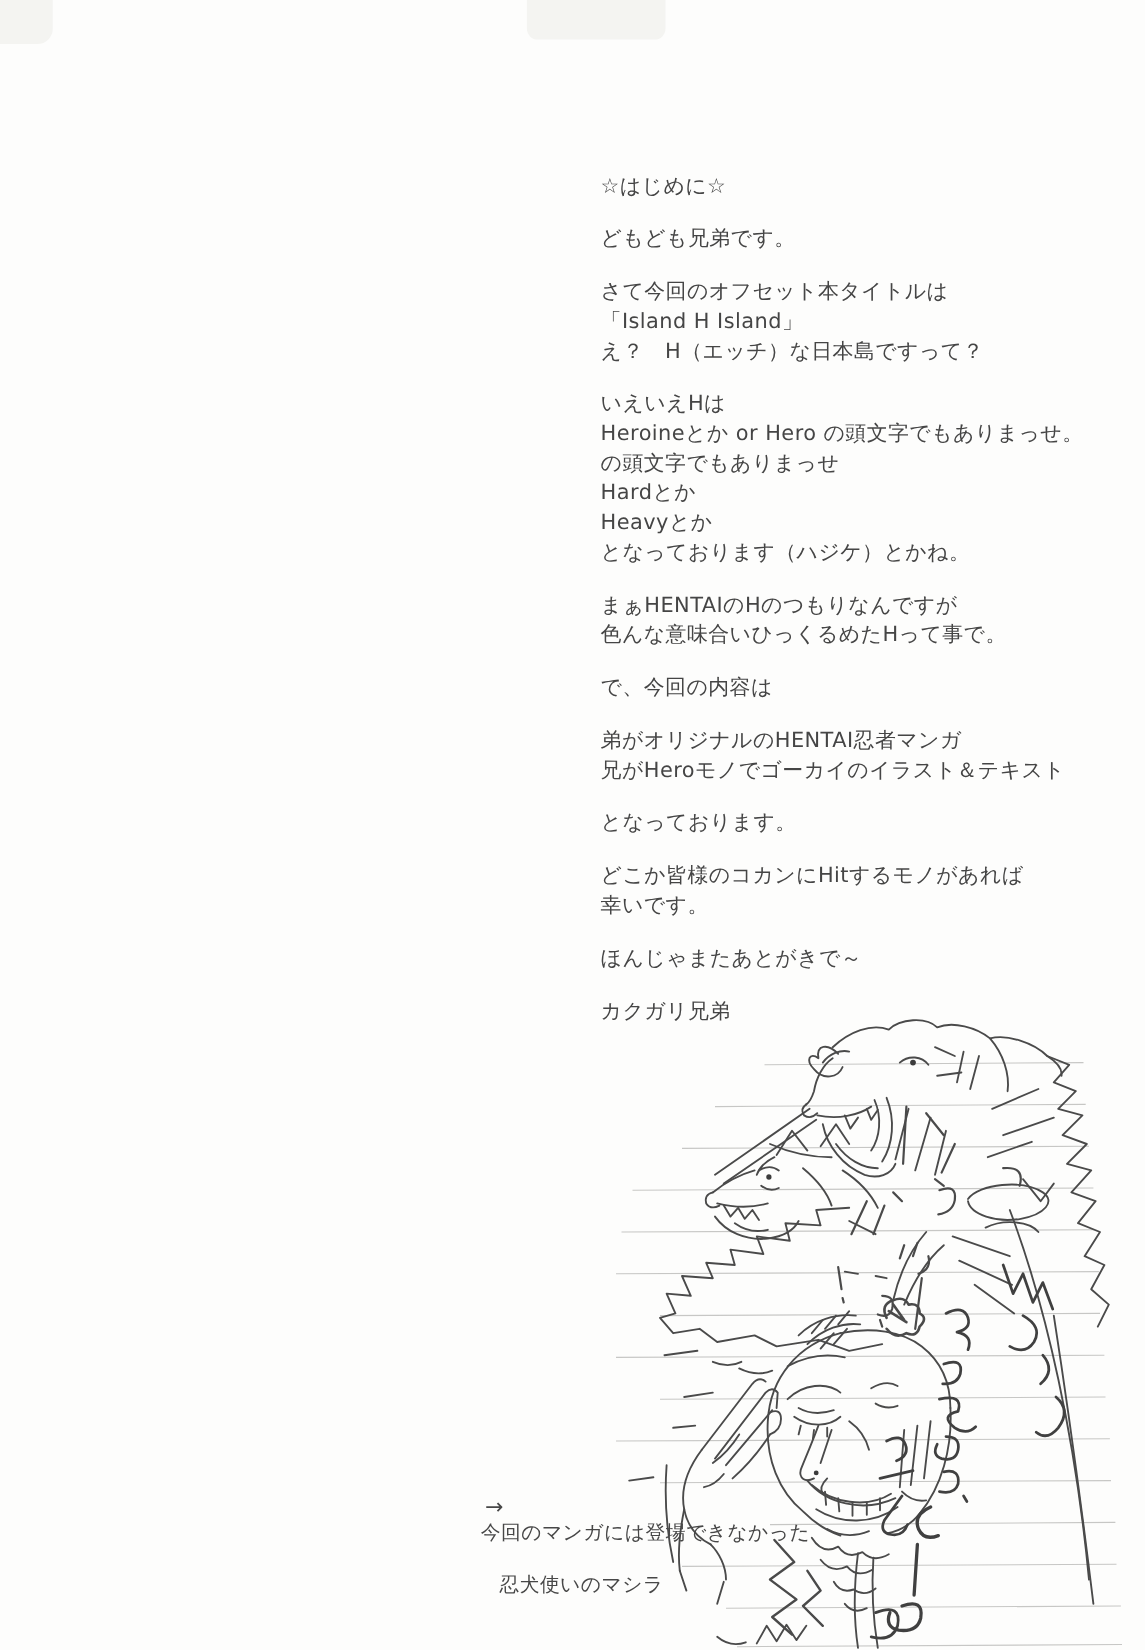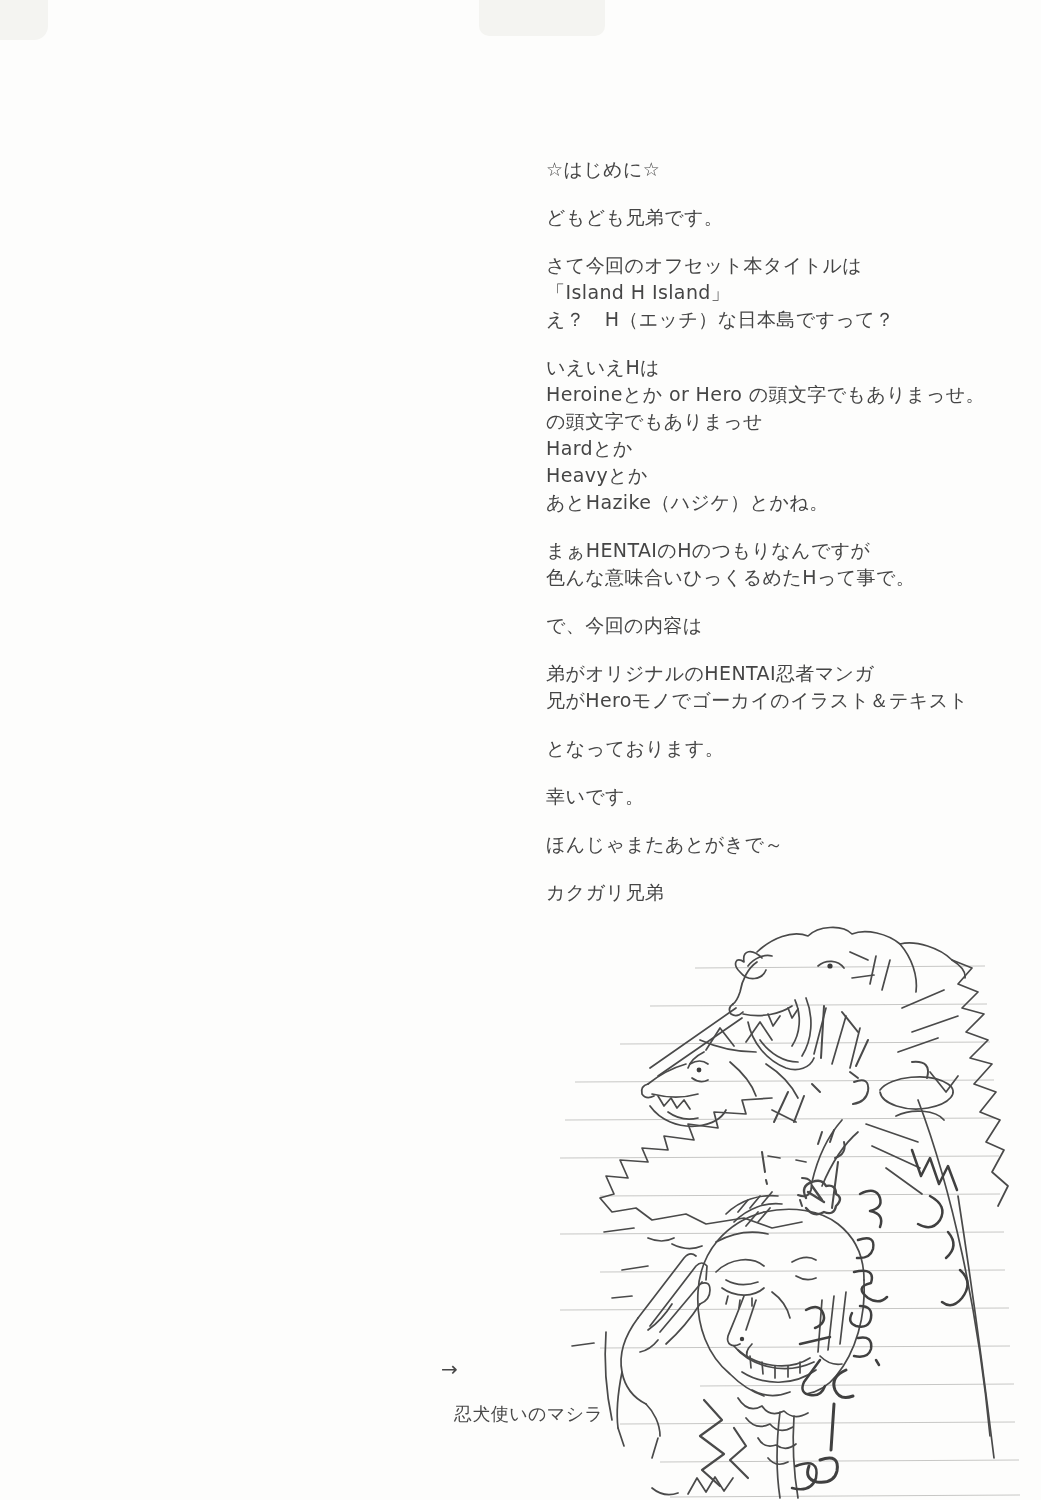--- a/index.html
+++ b/index.html
@@ -248,43 +248,45 @@
       <div>「Island H Island」</div>
       <div>え？　H（エッチ）な日本島ですって？</div>
     <p></p>
     <p>
       </p>
       <div>いえいえHは</div>
       <div>Heroineとか or Hero の頭文字でもありまっせ。</div>
       <div>の頭文字でもありまっせ</div>
       <div>Hardとか</div>
       <div>Heavyとか</div>
-      <div>あとHazike（ハジケ）とかね。</div>
+      <div>となっております（ハジケ）とかね。</div>
     <p></p>
     <p>
       </p>
       <div>まぁHENTAIのHのつもりなんですが</div>
       <div>色んな意味合いひっくるめたHって事で。</div>
     <p></p>
     <p><span>で、今回の内容は</span></p>
     <p>
       </p>
       <div>弟がオリジナルのHENTAI忍者マンガ</div>
       <div>兄がHeroモノでゴーカイのイラスト＆テキスト</div>
     <p></p>
     <p><span>となっております。</span></p>
     <p>
       </p>
+      <div>どこか皆様のコカンにHitするモノがあれば</div>
       <div>幸いです。</div>
     <p></p>
     <p><span>ほんじゃまたあとがきで～</span></p>
     <p>
       </p>
       <div>カクガリ兄弟</div>
     <p></p>
   </div>
 
   <div class="caption">
     <div class="arrow">→</div>
+    <div class="c1">今回のマンガには登場できなかった</div>
     <div class="c2">忍犬使いのマシラ</div>
   </div>
 
 </div>
 
 </body></html>

